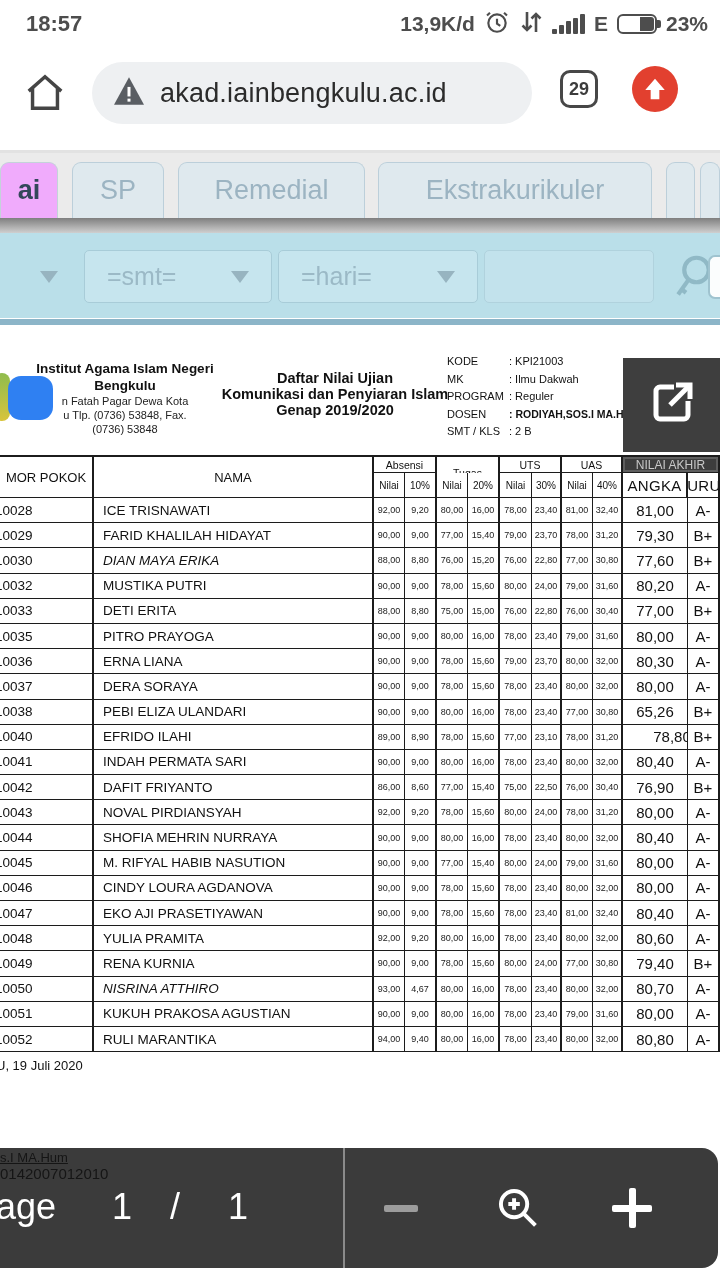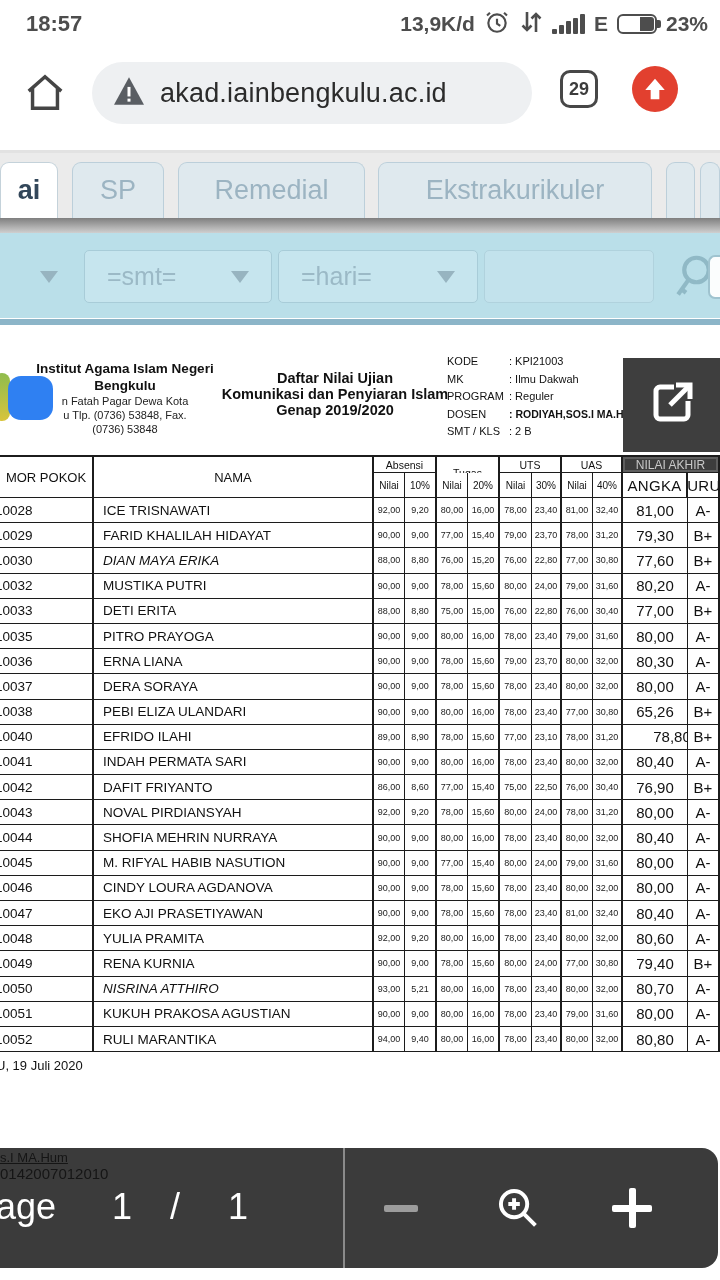--- a/index.html
+++ b/index.html
@@ -30,21 +30,21 @@
     border-radius:10px; display:flex; align-items:center; justify-content:center;
     font-size:18px; font-weight:700; color:#3c3c3c; }
   .update-btn { position:absolute; left:632px; top:18px; width:46px; height:46px; border-radius:50%;
     background:#e2402f; display:flex; align-items:center; justify-content:center; }
   .chrome-divider { position:absolute; left:0; top:150px; width:720px; height:3px; background:#e2e2e2; }
 
   
   .tabstrip { position:absolute; left:0; top:153px; width:720px; height:65px; background:#ebebeb; }
   .wtab { position:absolute; bottom:0; height:56px; background:#dfe9ee; border:1px solid #bccfda; border-bottom:none;
     border-radius:9px 9px 0 0; color:#9cb4c2; font-size:27px; display:flex; align-items:center; justify-content:center; }
-  .wtab.active { background:#ffffff; color:#33475a; font-weight:700; border-color:#c4d2da; }
+  .wtab.active { background:#f0abfc; color:#33475a; font-weight:700; border-color:#c4d2da; }
   .strip-grad { position:absolute; left:0; top:218px; width:720px; height:15px;
     background:linear-gradient(#7f7f7f,#cfcfcf); }
 
   
   .filterbar { position:absolute; left:0; top:233px; width:720px; height:85px; background:#badfe9; }
   .fselect { position:absolute; top:17px; height:53px; background:#c6e5ee; border:1px solid #a8ccd8;
     border-radius:5px; display:flex; align-items:center; justify-content:space-between; padding:0 22px; }
   .fselect .lbl { font-size:25px; color:#9bb9c6; }
   .caret { width:0; height:0; border-left:9px solid transparent; border-right:9px solid transparent;
     border-top:12px solid #97b4c0; }
@@ -957,21 +957,21 @@
         <div class="cell num bR2" style="grid-area: 22 / 1;">
           <span>10050</span>
         </div>
         <div class="cell name bR2" style="grid-area: 22 / 2; font-style: italic;">
           <span>NISRINA ATTHIRO</span>
         </div>
         <div class="cell small" style="grid-area: 22 / 3;">
           <span>93,00</span>
         </div>
         <div class="cell small bR2" style="grid-area: 22 / 4;">
-          <span>5,21</span>
+          <span>4,67</span>
         </div>
         <div class="cell small" style="grid-area: 22 / 5;">
           <span>80,00</span>
         </div>
         <div class="cell small bR2" style="grid-area: 22 / 6;">
           <span>16,00</span>
         </div>
         <div class="cell small" style="grid-area: 22 / 7;">
           <span>78,00</span>
         </div>

